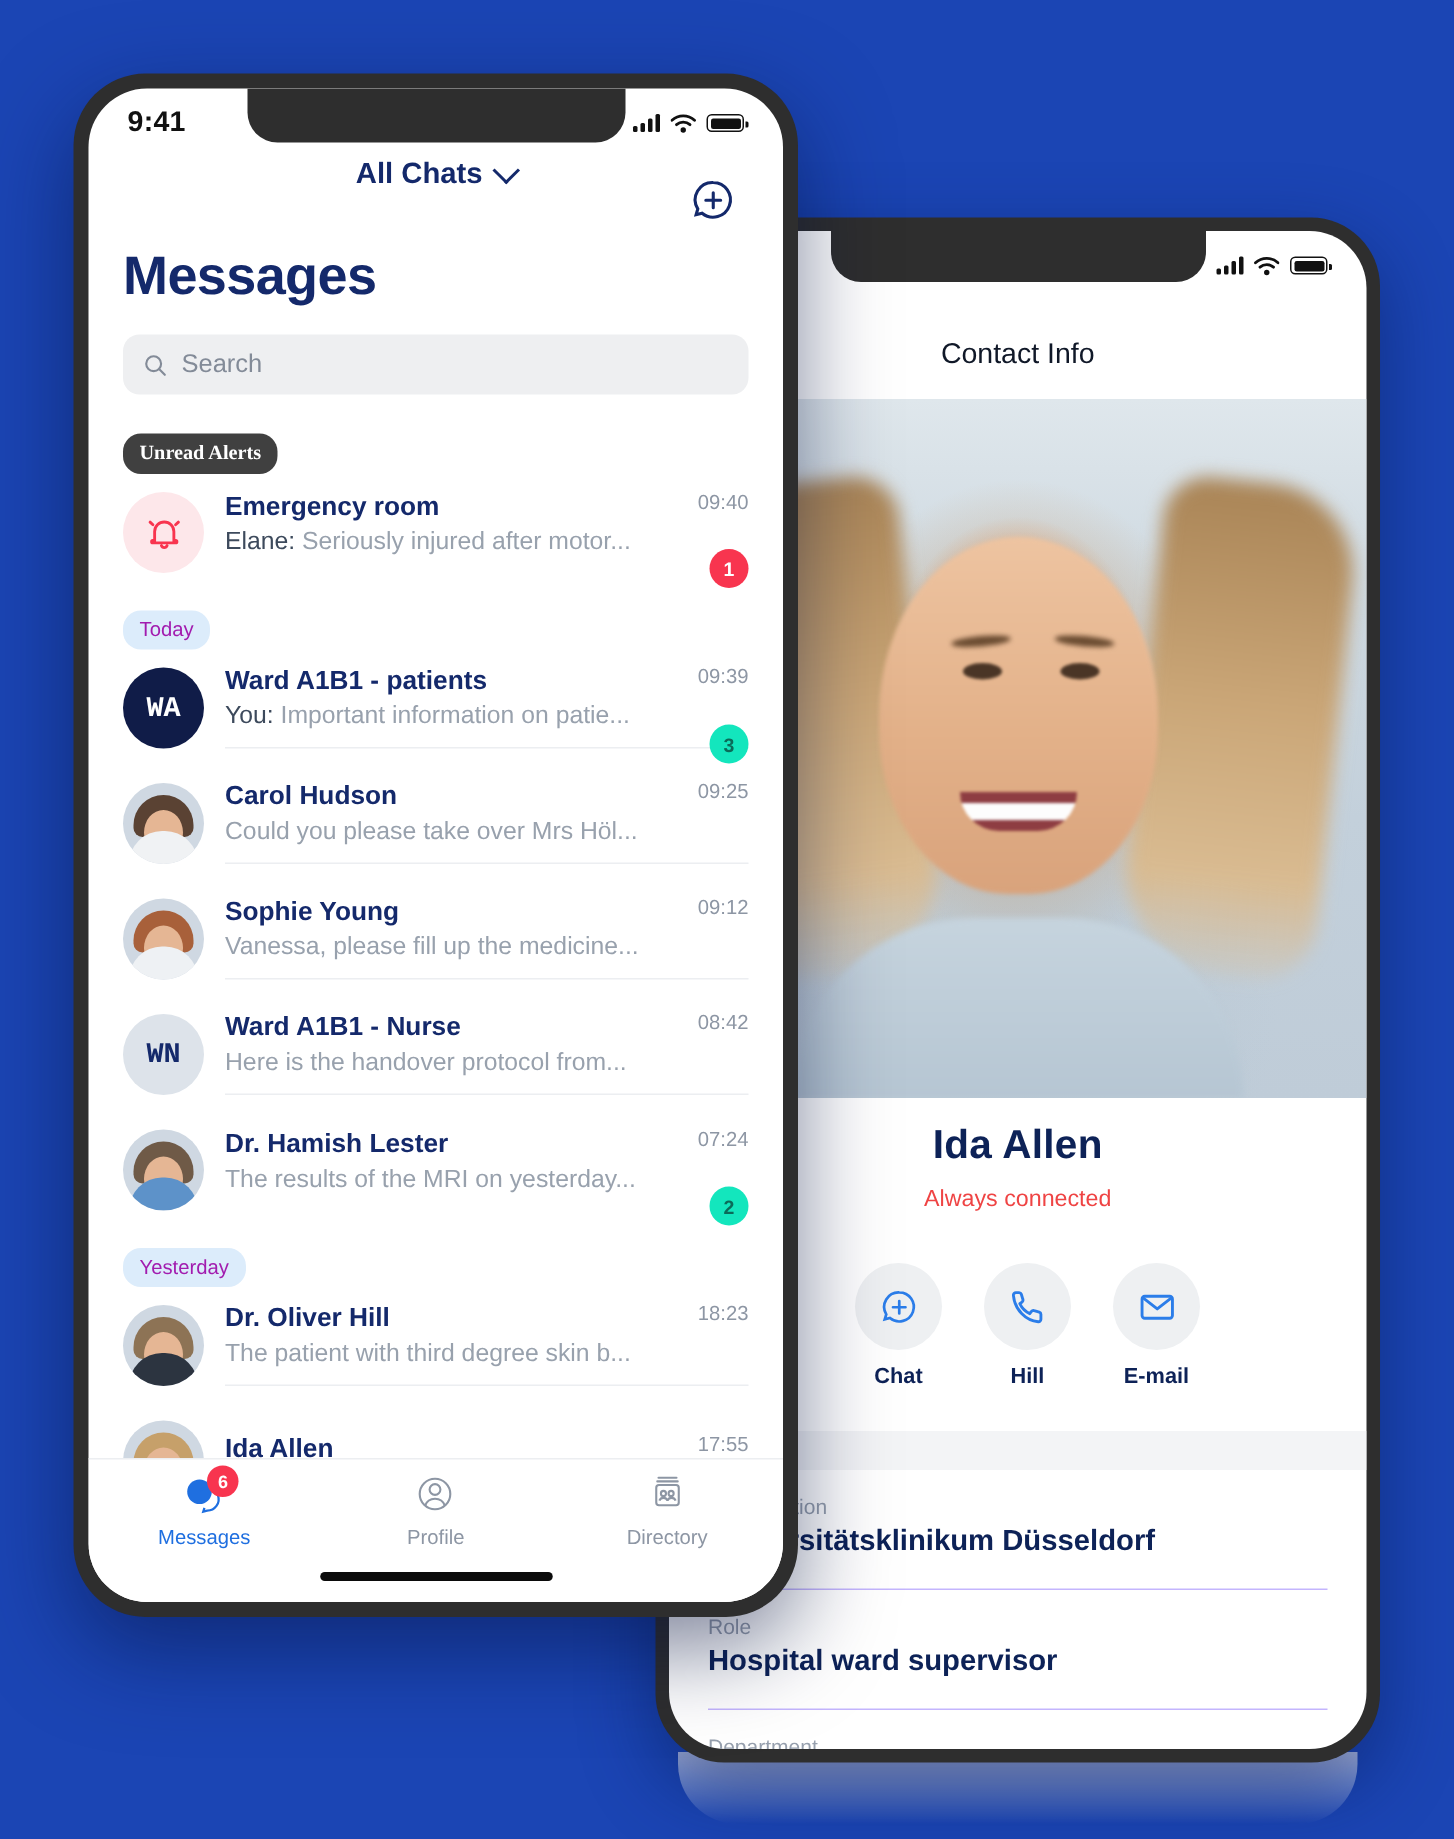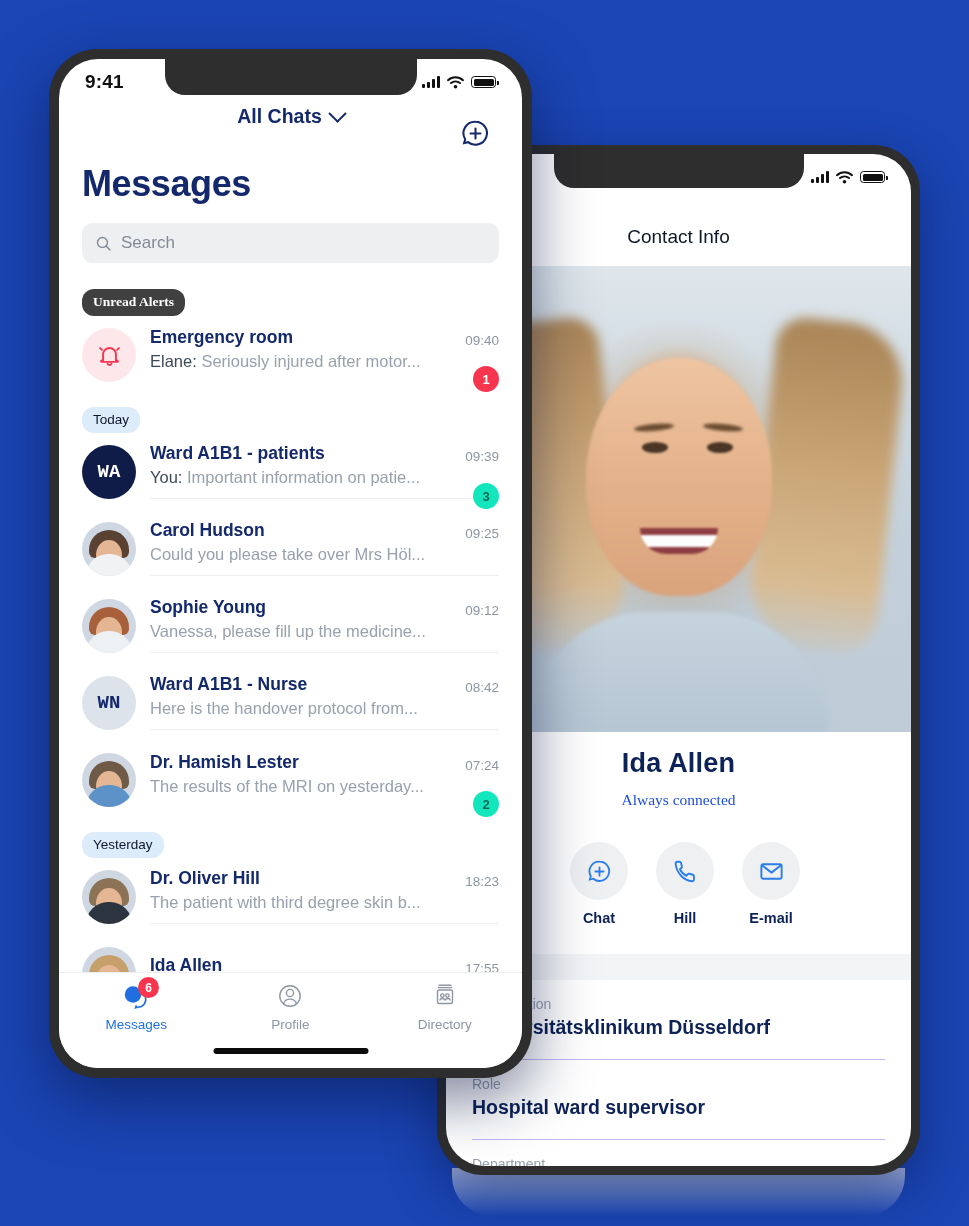--- a/index.html
+++ b/index.html
@@ -106,21 +106,21 @@
   .ci-photo .shirt {
     position:absolute; bottom:0; left:50%; transform:translateX(-50%);
     width: 300px; height: 120px; border-radius: 120px 120px 0 0;
     background: linear-gradient(to bottom,#c6d4de,#b6c6d3);
     filter: blur(2px);
   }
 
   .ci-name { position: absolute; top: 594px; left:0; right:0; text-align:center;
              font-size: 27px; font-weight: bold; color: #0d2257; letter-spacing:.2px; }
   .ci-sub  { position: absolute; top: 637px; left:0; right:0; text-align:center;
-             font-size: 15.5px; color: #1d4ed8; font-family: Liberation Serif, serif; }
+             font-size: 15.5px; color: #ef4444; }
 
   .ci-actions { position:absolute; top: 688px; left:13px; right:0;
                 display:flex; justify-content:center; gap: 28px; }
   .act { display:flex; flex-direction:column; align-items:center; gap:10px; }
   .act-circle { width: 58px; height: 58px; border-radius: 50%;
                 background:#eef0f2; display:flex; align-items:center; justify-content:center; }
   .act-label { font-size: 14.5px; font-weight: bold; color:#0d2257; }
 
   .ci-divider { position:absolute; top: 800px; left:0; right:0; height: 26px; background:#f3f4f6; }
   .ci-fields { position: absolute; top: 826px; left: 0; right: 0; padding: 0 26px; }
@@ -156,41 +156,41 @@
               font-size: 36px; font-weight: bold; color:#14296b; letter-spacing:-.4px; }
   .ml-search { position:absolute; top:164px; left:23px; right:23px; height:40px;
                background:#eeeff1; border-radius:11px; display:flex; align-items:center;
                gap:9px; padding: 0 13px; }
   .ml-search-text { font-size:17px; color:#838b98; }
 
   .ml-list { position:absolute; top: 216px; left:0; right:0; bottom: 76px; overflow:hidden; }
   .pill { display:inline-block; border-radius: 12px; padding: 5px 11px 6px;
           font-size: 13.5px; font-weight: bold; margin: 14px 0 0 23px; }
   .pill.alert { background:#404040; color:#fff;font-family:Liberation Serif, serif; }
-  .pill.day { background:#dcecfb; color:#0f172a; font-weight:normal; }
+  .pill.day { background:#dcecfb; color:#a21caf; font-weight:normal; }
 
   .row { display:flex; align-items:center; gap:14px; padding: 12px 23px 11px 23px; position: relative; }
   .row .av { width: 54px; height: 54px; border-radius:50%; flex: 0 0 54px;
              display:flex; align-items:center; justify-content:center; overflow:hidden;font-family:Liberation Mono, monospace; }
   .av.initials { font-size: 19px; font-weight: bold; }
   .av.navy { background:#101c48; color:#fff; }
   .av.gray { background:#dde3ea; color:#14296b; }
   .av.bell { background:#fde7ea; }
   .av.photo { background: #cfd8e2; position: relative; }
   .av.photo .ph-face { position:absolute; left:50%; top:34%; transform:translateX(-50%);
                        width: 26px; height: 30px; border-radius:50%; background:#e5b694; }
   .av.photo .ph-hair { position:absolute; left:50%; top:14%; transform:translateX(-50%);
                        width: 40px; height: 28px; border-radius: 20px 20px 6px 6px; }
   .av.photo .ph-body { position:absolute; bottom:0; left:50%; transform:translateX(-50%);
                        width: 46px; height: 22px; border-radius: 24px 24px 0 0; }
 
   .row .txt { flex: 1 1 auto; min-width: 0; border-bottom: 1px solid #eceef1;
               padding-bottom: 11px; margin-top: -2px; }
   .row.nodiv .txt { border-bottom: none; }
-  .r1 { display:flex; align-items:flex-end; justify-content:space-between; gap:24px; }
+  .r1 { display:flex; align-items:flex-start; justify-content:space-between; gap:24px; }
   .r-name { font-size: 17.5px; font-weight: bold; color:#14296b; white-space:nowrap;
             overflow:hidden; text-overflow:ellipsis; }
   .r-time { font-size: 13.5px; color:#8d96a4; flex: 0 0 auto; }
   .r2 { margin-top: 4px; font-size: 16.5px; color:#98a1ad; white-space:nowrap;
         overflow:hidden; text-overflow:ellipsis; }
   .r2 b { color:#3d4a5c; font-weight: normal; }
   .badge { position:absolute; right: 23px; top: 50px; width: 26px; height: 26px;
            border-radius:50%; display:flex; align-items:center; justify-content:center;
            font-size: 13px; font-weight: bold; color:#fff; }
   .badge.red { background:#f8354f; }

